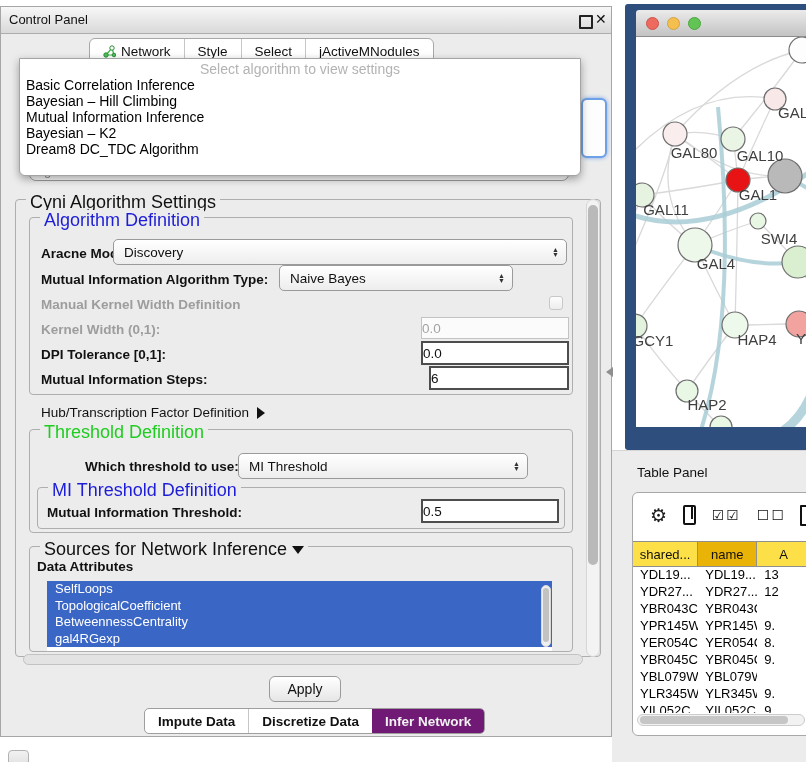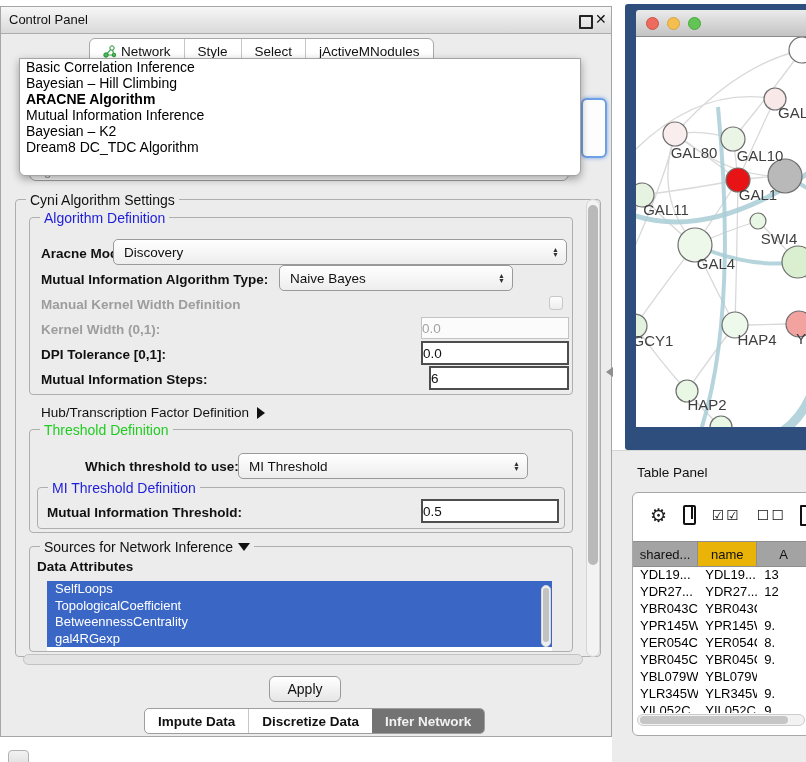--- a/index.html
+++ b/index.html
@@ -38,21 +38,21 @@
   
   #bg-combo{left:28px;top:142px;width:540px;height:32px;background:#fbfbfb;
     border:1px solid #9c9c9c;border-radius:7px;z-index:5;color:#8f8f8f;
     font-size:13px;padding:13px 0 0 14px;box-sizing:border-box;overflow:hidden;}
   #bg-combo-blue{left:580px;top:91px;width:22px;height:56px;background:#fdfdfd;
     border:2px solid #6f9fe4;border-radius:6px;box-shadow:0 0 4px #7aa7e8;z-index:4;}
 
   
   .groupbox{border:1px solid #aeaeae;border-radius:4px;box-sizing:border-box;}
   .legend{position:absolute;top:-8px;left:10px;background:#ececec;padding:0 4px;
-    font-size:14px;color:#111;white-space:nowrap;display:flex;align-items:center;gap:5px;}
+    font-size:18px;color:#111;white-space:nowrap;display:flex;align-items:center;gap:5px;}
   .legend.blue{color:#1d1dd8;}
   .legend.green{color:#1fcd20;}
 
   #settings-scrollbar{left:585px;top:192px;width:14px;height:458px;background:#f3f3f3;
     border:1px solid #d6d6d6;border-radius:7px;box-sizing:border-box;}
   #settings-scroll-thumb{left:1px;top:5px;width:10px;height:360px;background:#b9b9b9;border-radius:6px;}
 
   .lbl{font-size:13.5px;color:#111;white-space:nowrap;}
   .lbl.b{font-weight:bold;}
   .lbl.dis{color:#9d9d9d;font-weight:bold;}
@@ -86,21 +86,21 @@
 
   
   #apply-btn{left:268px;top:669px;width:70px;height:24px;border:1px solid #9a9a9a;border-radius:6px;
     background:linear-gradient(#ffffff,#e6e6e6);font-size:14px;color:#111;
     display:flex;align-items:center;justify-content:center;}
   #bottom-tabs{left:143px;top:701px;height:24px;display:flex;background:#fff;
     border:1px solid #9e9e9e;border-radius:5px;overflow:hidden;}
   .btab{display:flex;align-items:center;padding:0 13px;font-size:13.5px;font-weight:bold;color:#111;
     border-left:1px solid #c6c6c6;white-space:nowrap;}
   .btab:first-child{border-left:none;}
-  .btab.sel{background:#737373;color:#f2f2f2;border-left:none;}
+  .btab.sel{background:#701a75;color:#f2f2f2;border-left:none;}
 
   #splitter-arrow{left:606px;top:367px;width:0;height:0;border-right:7px solid #8f8f8f;
     border-top:5px solid transparent;border-bottom:5px solid transparent;}
   #mini-button{left:8px;top:750px;width:19px;height:18px;border:1px solid #b2b2b2;border-radius:4px;
     background:linear-gradient(#f2f2f2,#dcdcdc);}
 
   
   #right-bg{left:612px;top:450px;width:194px;height:312px;background:#ececec;border-top:1px solid #d6d6d6;}
 
   #net-window{left:625px;top:4px;width:200px;height:446px;background:#2e4e7e;
@@ -120,21 +120,21 @@
   #table-toolbar{left:0;top:0;width:100%;height:44px;display:flex;align-items:center;gap:0;}
   .gear-glyph{font-size:19px;color:#1a1a1a;margin-left:17px;}
   .split-icon{width:16px;height:16px;border:2px solid #111;border-radius:2px;margin-left:16px;position:relative;}
   .split-icon::after{content:"";position:absolute;left:6px;top:0;width:2px;height:12px;background:#111;}
   .cb-pair{font-size:14px;color:#111;letter-spacing:2px;margin-left:16px;}
   .doc-icon{width:13px;height:17px;border:2px solid #111;border-radius:1px;margin-left:14px;}
   #thead{left:0;top:48px;width:100%;height:24px;display:flex;border-top:1px solid #8f8f8f;
     border-bottom:1px solid #8f8f8f;}
   .th{box-sizing:border-box;border-right:1px solid #8f8f8f;background:#eab308;
     font-size:13px;color:#111;display:flex;align-items:center;justify-content:center;overflow:hidden;}
-  .th.th-blue{background:#a3a3a3;}
+  .th.th-blue{background:#fde047;}
   #tbody{left:0;top:73px;width:100%;height:147px;overflow:hidden;}
   .tr{display:flex;height:17px;}
   .td{box-sizing:border-box;font-size:13px;color:#000;padding-left:7px;overflow:hidden;
     white-space:nowrap;display:flex;align-items:center;}
   #table-hscroll{left:4px;top:221px;width:168px;height:12px;background:#f2f2f2;
     border:1px solid #cccccc;border-radius:6px;box-sizing:border-box;}
   #table-hthumb{left:2px;top:1px;width:148px;height:8px;background:#c6c6c6;border-radius:4px;}
 </style>
 </head>
 <body>
@@ -305,24 +305,24 @@
           <span>jActiveMNodules</span>
         </div>
       </div>
 
     <div id="bg-combo" class="abs">
       <span>galFiltered.sif default node</span>
     </div>
     <div id="bg-combo-blue" class="abs"></div>
 
     <div id="algo-popup" class="abs">
+      <div id="algo-placeholder">Select algorithm to view settings</div>
       <div id="algo-list">
           <div class="algo-item">Basic Correlation Inference</div>
           <div class="algo-item">Bayesian – Hill Climbing</div>
-          <div class="algo-item hl">ARACNE Algorithm</div>
           <div class="algo-item">Mutual Information Inference</div>
           <div class="algo-item">Bayesian – K2</div>
           <div class="algo-item">Dream8 DC_TDC Algorithm</div>
         </div>
     </div>
 
     <div class="groupbox abs" style="left:14px;top:192px;width:586px;height:458px;">
       <div class="legend">Cyni Algorithm Settings</div>
     </div>
     <div id="settings-scrollbar" class="abs">

